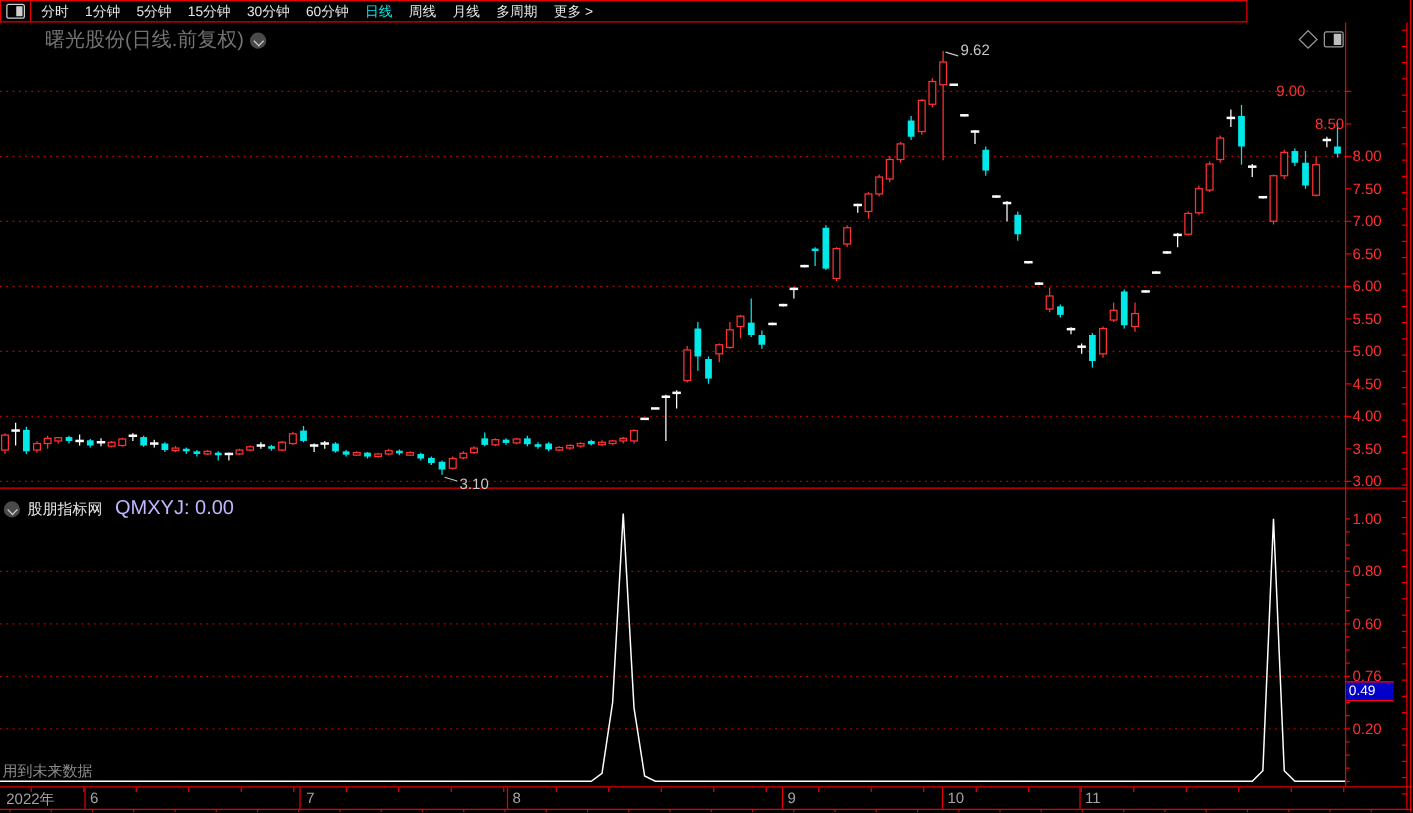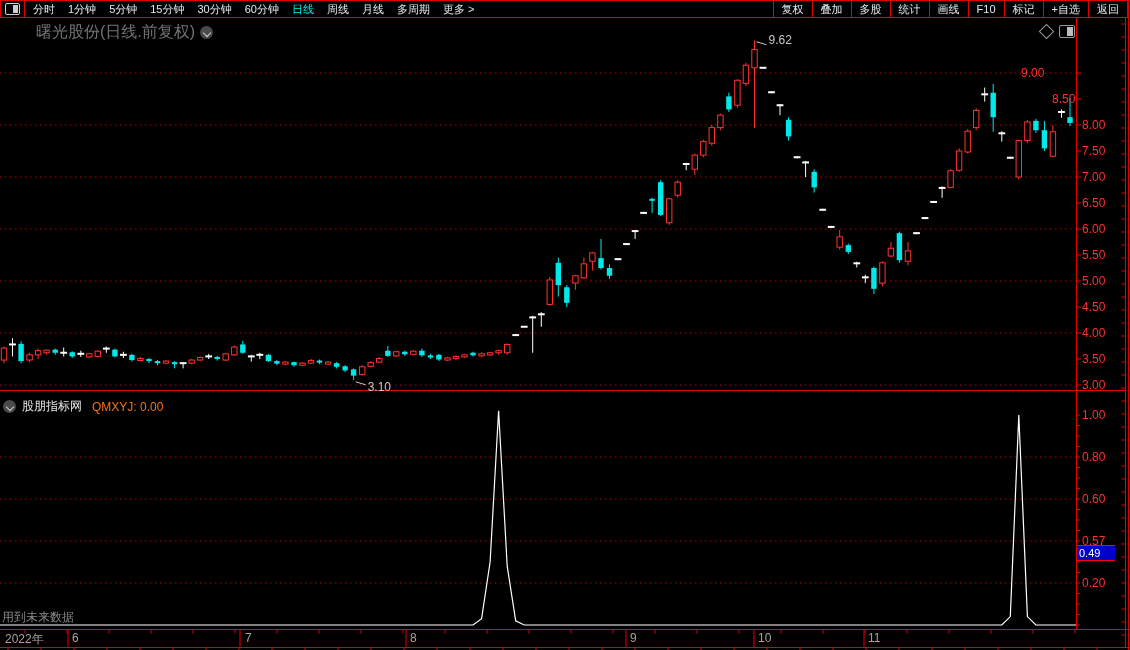--- a/index.html
+++ b/index.html
@@ -1,19 +1,19 @@
 <!DOCTYPE html>
 <html><head>
 <meta charset="utf-8">
 <style>
   html,body{margin:0;padding:0;background:#000;}
   #app{position:relative;width:1130px;height:650px;background:#000;overflow:hidden;
        font-family:"Liberation Sans","DejaVu Sans",sans-serif;}
   
-  #menubar{position:absolute;left:0;top:0;width:1128px;height:18px;border:1px solid #e60000;
+  #menubar{position:absolute;left:0;top:0;width:998px;height:18px;border:1px solid #e60000;
            display:flex;align-items:center;box-sizing:border-box;background:#000;z-index:5;}
   .winicon{width:13px;height:10px;border:1px solid #cfcfcf;border-radius:2px;margin:0 4px;position:relative;flex:none;}
   .winicon .half{position:absolute;right:1px;top:1px;bottom:1px;width:5px;background:#cfcfcf;}
   .menusep{width:1px;align-self:stretch;background:#e60000;flex:none;}
   #menu-left{display:flex;align-items:center;gap:13px;padding:0 8px;height:100%;}
   .ml-item{color:#e8e8e8;font-size:11px;white-space:nowrap;cursor:default;}
   .ml-item.active{color:#00e9e9;}
   #menu-right{display:flex;margin-left:auto;height:100%;align-items:stretch;}
   .mr-item{border-left:1px solid #e60000;color:#e8e8e8;font-size:11px;padding:0 8px;
            display:flex;align-items:center;white-space:nowrap;cursor:default;}
@@ -27,21 +27,21 @@
   .diamond{width:9px;height:9px;border:1px solid #9a9a9a;transform:rotate(45deg);}
   .sqicon{width:14px;height:11px;border:1px solid #9a9a9a;border-radius:2px;position:relative;}
   .sqicon .half{position:absolute;right:1px;top:1px;bottom:1px;width:6px;background:#bdbdbd;}
   
   .axis-label{position:absolute;color:#ff3030;font-size:12px;line-height:14px;z-index:3;}
   .date-label{position:absolute;top:631px;color:#a3a3a3;font-size:12px;z-index:3;}
   .annotation{position:absolute;color:#c8c8c8;font-size:12px;z-index:3;}
   
   #subheader{position:absolute;left:3px;top:398px;display:flex;align-items:center;gap:6px;z-index:4;}
   #sub-source{color:#e8e8e8;font-size:12px;}
-  #sub-indicator{color:#f97316;font-size:12px;margin-left:4px;}
+  #sub-indicator{color:#c4b5fd;font-size:16px;margin-left:4px;}
   
   #marker-box{position:absolute;left:1077px;width:36px;height:14px;background:#0000c8;
       border-top:1px solid #ff0000;border-bottom:1px solid #ff0000;color:#fff;font-size:11px;
       line-height:14px;padding-left:2px;z-index:4;}
   
   #future-note{position:absolute;left:2px;top:609px;color:#8a8a8a;font-size:12px;z-index:4;}
   #watermark{position:absolute;right:16px;bottom:3px;text-align:center;color:#fff;z-index:10;}
   #watermark .w1{font-size:23px;font-weight:bold;letter-spacing:2px;line-height:24px;}
   #watermark .w2{font-family:"Liberation Serif","DejaVu Serif",serif;font-size:17px;font-weight:bold;line-height:18px;}
   svg{position:absolute;left:0;top:0;z-index:1;}
@@ -536,31 +536,20 @@
         <span class="ml-item">5分钟</span>
         <span class="ml-item">15分钟</span>
         <span class="ml-item">30分钟</span>
         <span class="ml-item">60分钟</span>
         <span class="ml-item active">日线</span>
         <span class="ml-item">周线</span>
         <span class="ml-item">月线</span>
         <span class="ml-item">多周期</span>
         <span class="ml-item">更多 &gt;</span>
       </div>
-    <div id="menu-right">
-        <span class="mr-item">复权</span>
-        <span class="mr-item">叠加</span>
-        <span class="mr-item">多股</span>
-        <span class="mr-item">统计</span>
-        <span class="mr-item">画线</span>
-        <span class="mr-item">F10</span>
-        <span class="mr-item">标记</span>
-        <span class="mr-item">+自选</span>
-        <span class="mr-item">返回</span>
-      </div>
   </div>
 
   <div id="titlebar">
     <span id="chart-title">曙光股份(日线.前复权)</span>
     <span class="circlechev"></span>
   </div>
   <div id="mini-icons">
     <span class="diamond"></span>
     <span class="sqicon">
         <span class="half"></span>
@@ -586,21 +575,21 @@
   <div id="subheader">
     <span class="circlechev"></span>
     <span id="sub-source">股朋指标网</span>
     <span id="sub-indicator">QMXYJ: 0.00</span>
   </div>
 
   <div id="sub-axis">
       <div class="axis-label" style="left: 1082px; top: 408px;">1.00</div>
       <div class="axis-label" style="left: 1082px; top: 450px;">0.80</div>
       <div class="axis-label" style="left: 1082px; top: 492px;">0.60</div>
-      <div class="axis-label" style="left: 1082px; top: 534px;">0.57</div>
+      <div class="axis-label" style="left: 1082px; top: 534px;">0.76</div>
       <div class="axis-label" style="left: 1082px; top: 576px;">0.20</div>
     </div>
 
   <div id="marker-box" style="top: 517px; margin-top: 28px;">0.49</div>
 
   <div id="date-axis">
       <div class="date-label" style="left: 5px;">2022年</div>
       <div class="date-label" style="left: 72px;">6</div>
       <div class="date-label" style="left: 245px;">7</div>
       <div class="date-label" style="left: 410px;">8</div>

